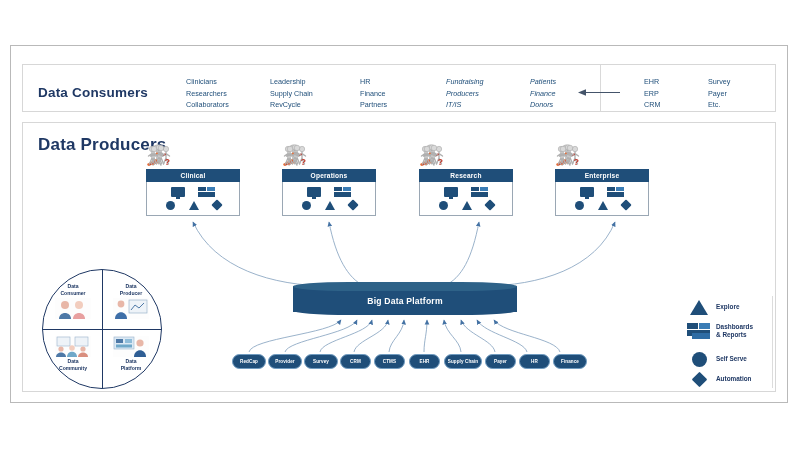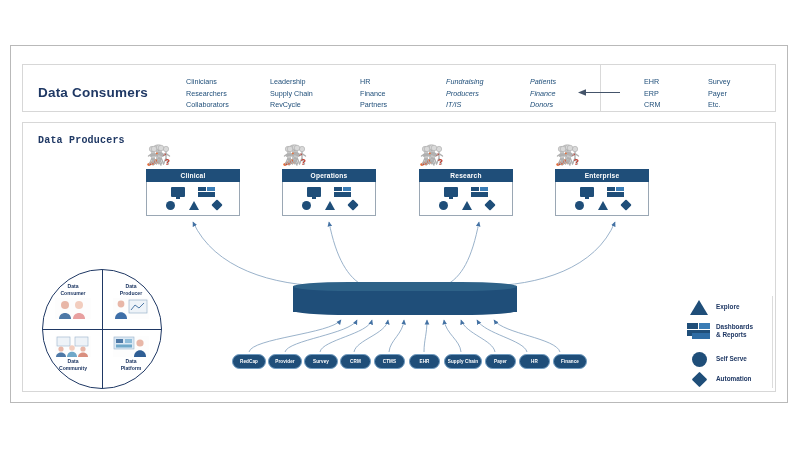--- a/index.html
+++ b/index.html
@@ -33,21 +33,21 @@
   }
   .band-arrow{position:absolute;left:578px;top:88px;width:42px;height:9px;}
 
   
   .producers-panel{
     position:absolute;left:22px;top:122px;width:754px;height:270px;
     border:1px solid #d7d7d7;background:#fff;box-sizing:border-box;
   }
   .producers-title{
     position:absolute;left:38px;top:135px;
-    font-size:10px;font-weight:bold;color:#1F3864;letter-spacing:.2px;font-family:Liberation Mono, monospace;
+    font-size:17px;font-weight:bold;color:#1F3864;letter-spacing:.2px;
   }
 
   
   .domain{position:absolute;top:169px;width:94px;}
   .domain .figs{
     position:absolute;left:0;top:-26px;width:94px;height:26px;
     display:flex;justify-content:space-around;align-items:flex-end;
   }
   .domain-head{
     height:13px;background:#1F4E79;color:#fff;font-size:6.6px;font-weight:bold;
@@ -383,20 +383,21 @@
         <span class="i-tri"></span>
         <span class="i-dia"></span>
       </div>
     </div>
   </div>
 
   <div class="cylinder">
     <div class="cyl-bot"></div>
     <div class="cyl-body"></div>
     <div class="cyl-top"></div>
+    <div class="cyl-label">Big Data Platform</div>
   </div>
 
   <svg width="800" height="450">
     <defs>
       <marker id="ah2" markerWidth="6" markerHeight="6" refX="5" refY="3" orient="auto">
         <path d="M0,0.4 L5.6,3 L0,5.6 Z" fill="#4472A4"></path>
       </marker>
     </defs>
     <g fill="none" stroke="#8FA9C4" stroke-width="0.9" marker-end="url(#ah2)">
       <path d="M249,352 C252,338 330,334 341,320"></path>

